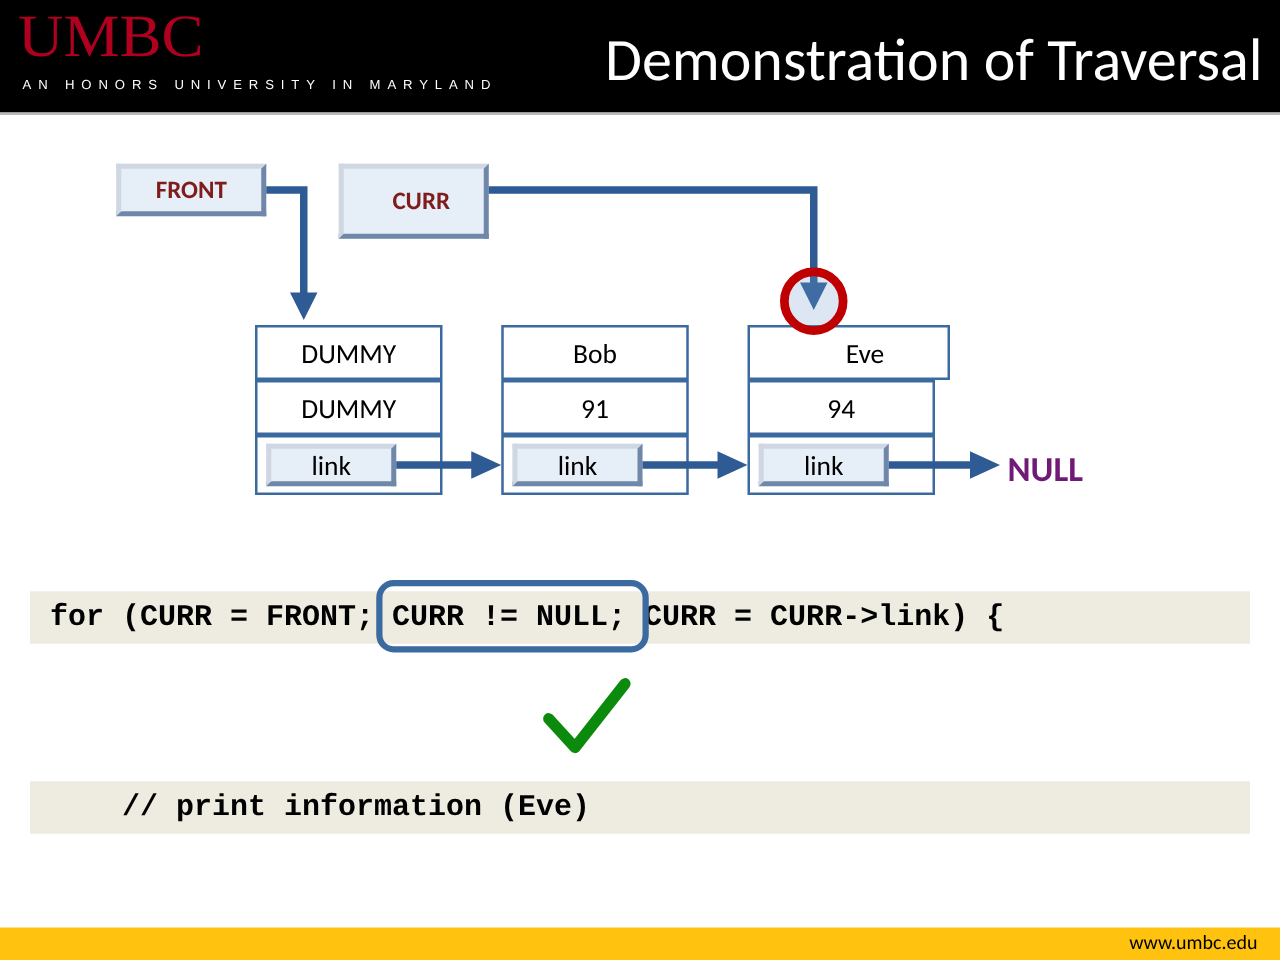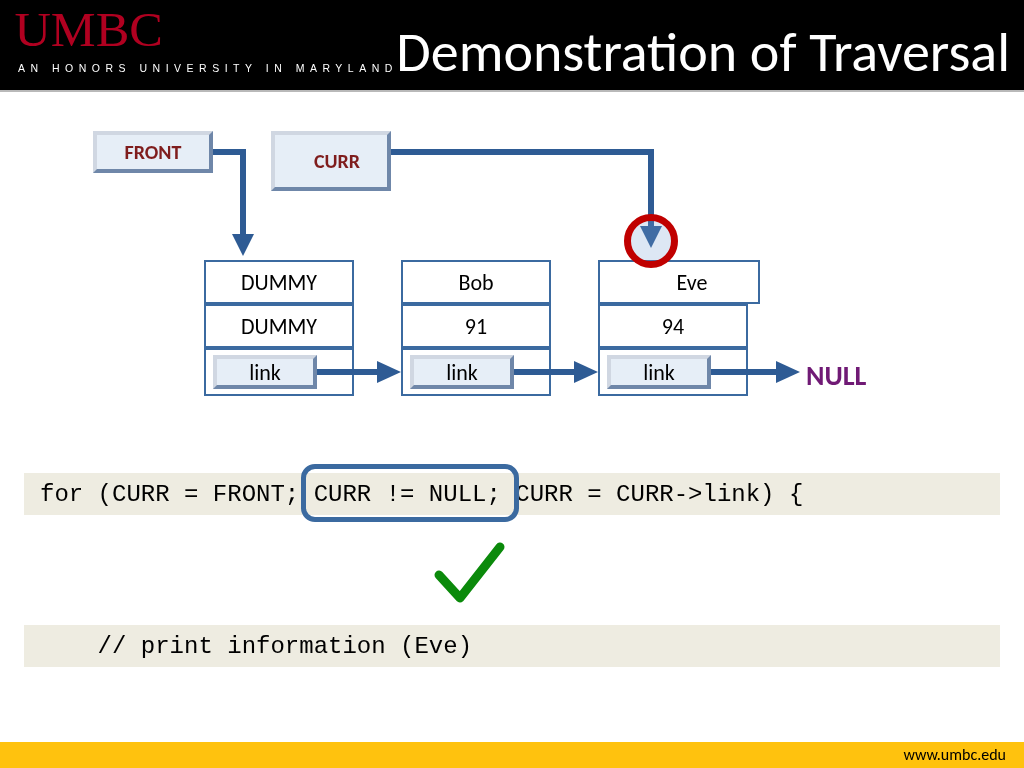--- a/index.html
+++ b/index.html
@@ -40,21 +40,21 @@
     color: #fff;
     font-size: 10.5px;
     letter-spacing: 5.5px;
     font-family: Arial, sans-serif;
   }
   .title {
     position: absolute;
     right: 14px;
     top: 18px;
     color: #fff;
-    font-size: 56px;
+    font-size: 48px;
     font-weight: 400;
     font-family: Calibri, Arial, sans-serif;
   }
   .header-sep {
     position: absolute;
     left: 0;
     top: 90px;
     width: 1024px;
     height: 2px;
     background: #b9b9b9;
@@ -140,21 +140,21 @@
     font-size: 28px;
     font-family: Calibri, Arial, sans-serif;
   }
 
   
   .codebar {
     position: absolute;
     background: #eeece1;
     box-sizing: border-box;
     font-family: "Courier New", monospace;
-    font-weight: 400;
+    font-weight: 700;
     font-size: 24px;
     color: #000;
     display: flex;
     align-items: center;
     padding-left: 16px;
     white-space: pre;
   }
 
   
   .code-highlight {

